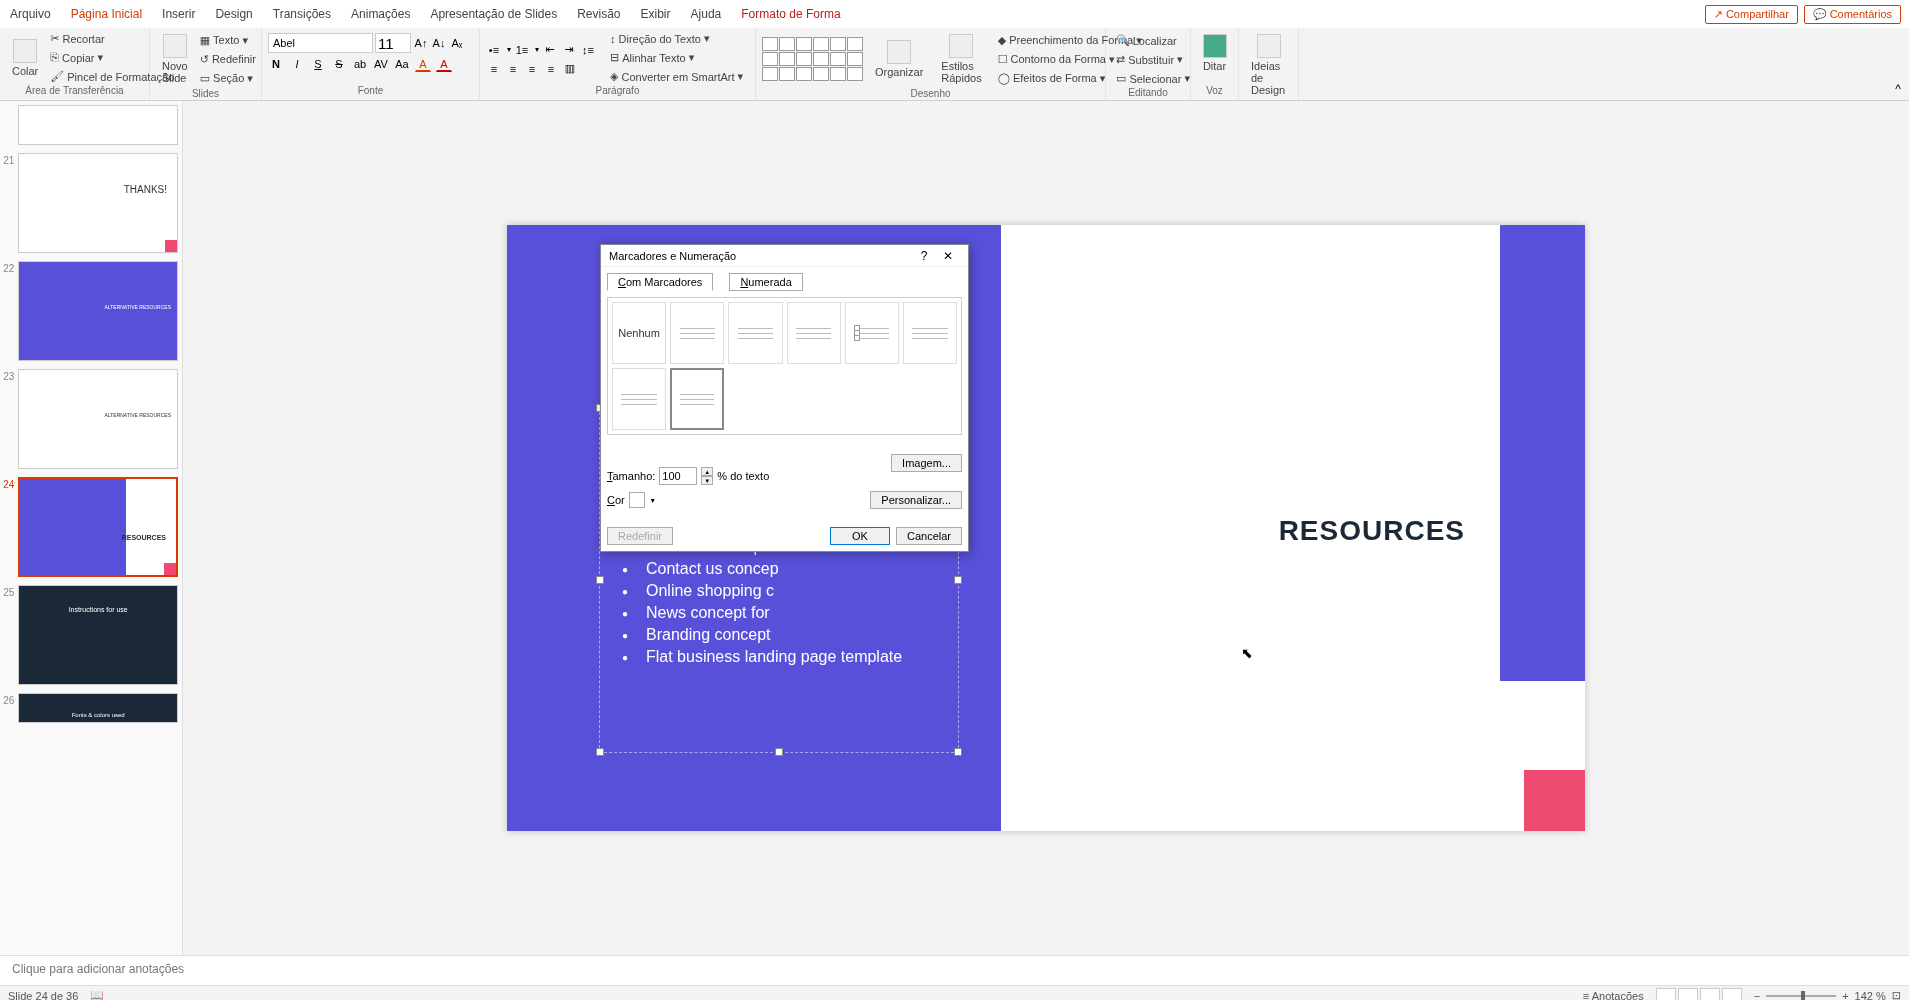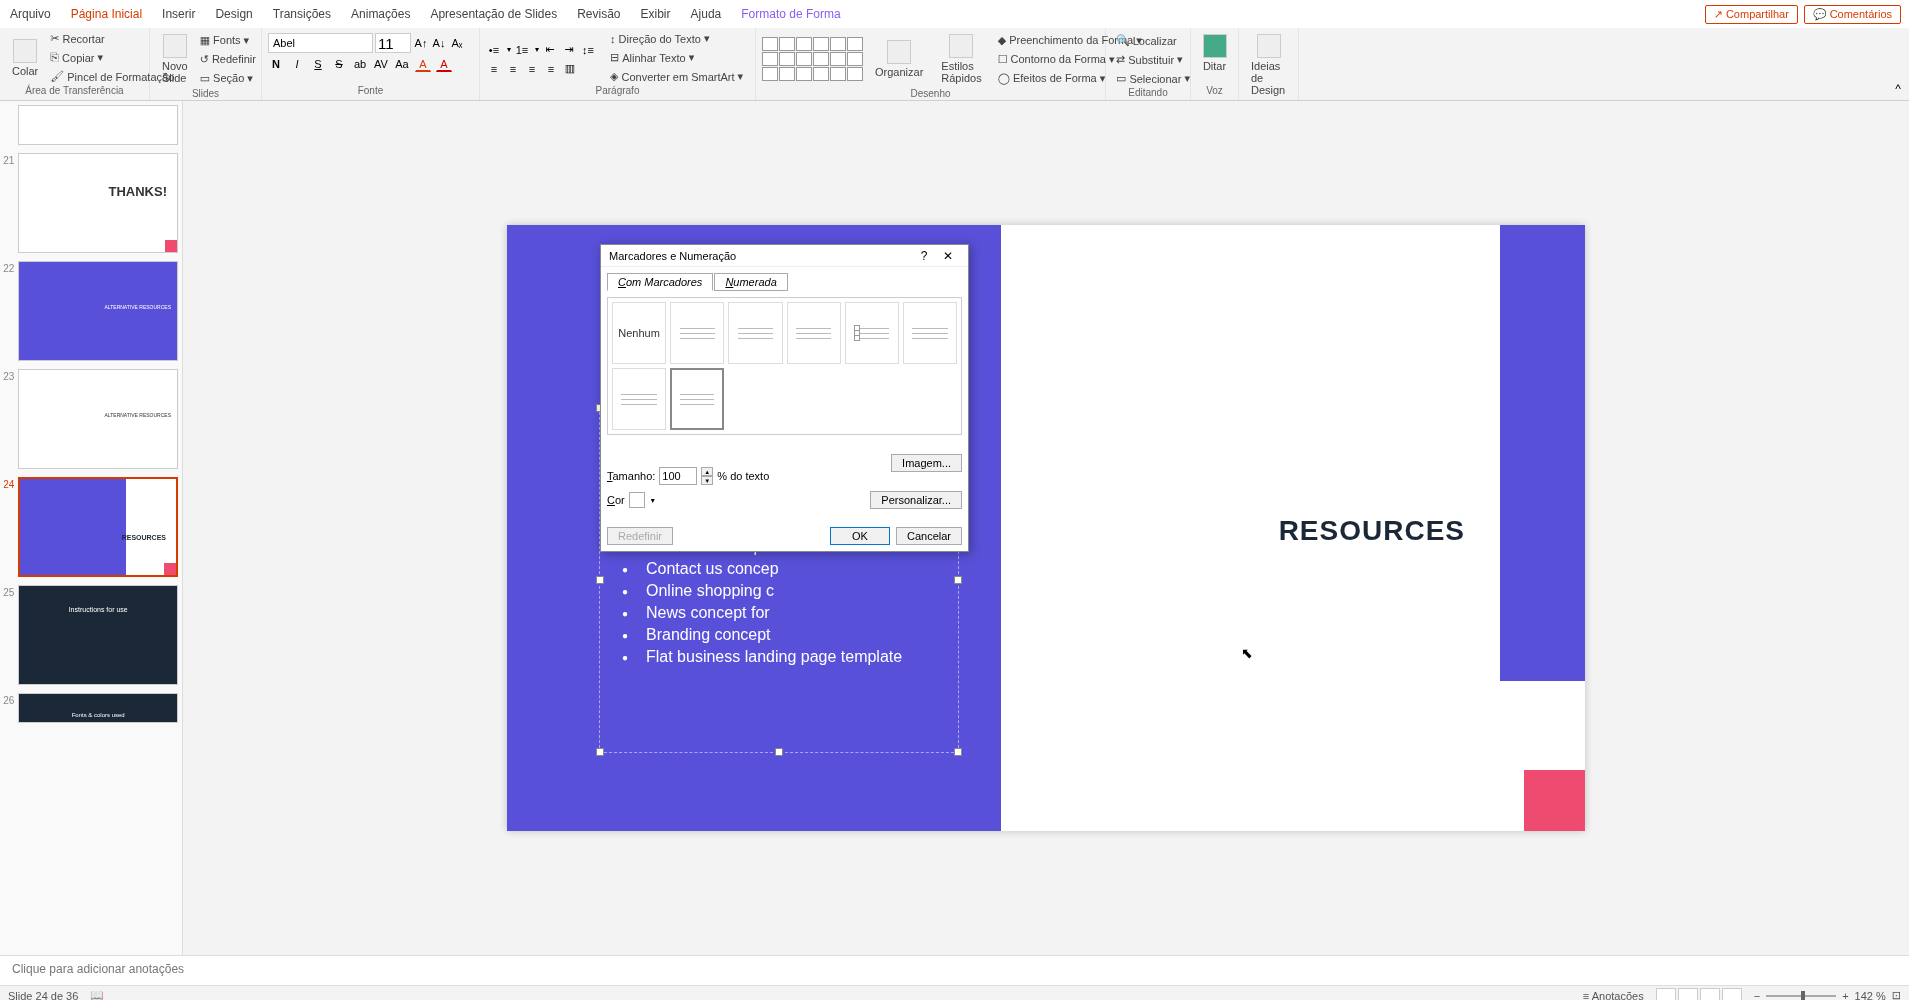--- a/index.html
+++ b/index.html
@@ -63,21 +63,21 @@
 .statusbar .view-btn { width: 20px; height: 16px; border: 1px solid #ccc; background: #fff; cursor: pointer; }
 .statusbar .zoom-slider { display: flex; align-items: center; gap: 6px; }
 .statusbar .slider-track { width: 70px; height: 2px; background: #aaa; position: relative; }
 .statusbar .slider-thumb { width: 4px; height: 10px; background: #666; position: absolute; left: 50%; top: -4px; }
 
 
 .dialog-overlay { position: absolute; left: 600px; top: 244px; width: 369px; background: #fff; border: 1px solid #888; box-shadow: 2px 2px 10px rgba(0,0,0,0.3); font-size: 11px; z-index: 100; }
 .dialog-title { height: 22px; display: flex; align-items: center; padding: 0 8px; font-size: 11px; background: #fff; border-bottom: 1px solid #eee; }
 .dialog-title .spacer { flex: 1; }
 .dialog-title .win-btn { width: 24px; text-align: center; cursor: pointer; font-size: 12px; }
-.dialog-tabs { display: flex; padding: 6px 6px 0; gap: 1px; font-style: italic; }
+.dialog-tabs { display: flex; padding: 6px 6px 0; gap: 16px; }
 .dialog-tab { border: 1px solid #aaa; padding: 2px 10px; font-size: 11px; background: #fff; cursor: pointer; }
 .dialog-tab.active { border-bottom: 1px solid #fff; position: relative; z-index: 2; }
 .dialog-body { padding: 6px; }
 .style-grid { display: grid; grid-template-columns: repeat(6, 1fr); gap: 4px; border: 1px solid #ccc; padding: 4px; }
 .style-option { height: 62px; border: 1px solid #ddd; background: #fff; display: flex; flex-direction: column; justify-content: center; align-items: center; font-size: 9px; color: #888; cursor: pointer; padding: 4px; gap: 4px; }
 .style-option.selected { border: 2px solid #888; }
 .style-line { width: 80%; height: 1px; background: #bbb; display: flex; align-items: center; }
 .style-line .sq { width: 6px; height: 6px; border: 1px solid #999; background: #fff; margin-right: 4px; flex-shrink: 0; }
 .dialog-controls { display: flex; align-items: center; gap: 6px; padding: 6px 0; }
 .dialog-controls label { font-size: 11px; }
@@ -99,21 +99,21 @@
   <span class="menu-item">Arquivo</span>
   <span class="menu-item active">Página Inicial</span>
   <span class="menu-item">Inserir</span>
   <span class="menu-item">Design</span>
   <span class="menu-item">Transições</span>
   <span class="menu-item">Animações</span>
   <span class="menu-item">Apresentação de Slides</span>
   <span class="menu-item">Revisão</span>
   <span class="menu-item">Exibir</span>
   <span class="menu-item">Ajuda</span>
-  <span class="menu-item" style="color:#8b5cf6;">Formato de Forma</span>
+  <span class="menu-item" style="color:#b91c1c;">Formato de Forma</span>
   <div class="right-buttons">
     <span class="share-btn">↗ <span>Compartilhar</span></span>
     <span class="comments-btn">💬 <span>Comentários</span></span>
   </div>
 </div>
 
 <div class="ribbon">
 
   <div class="ribbon-group" style="width:150px;">
     <div class="ribbon-row">
@@ -130,21 +130,21 @@
     <div class="ribbon-group-label">Área de Transferência</div>
   </div>
 
   <div class="ribbon-group" style="width:112px;">
     <div class="ribbon-row">
       <div class="big-btn">
           <div class="icon"></div>
           <span>Novo Slide</span>
         </div>
       <div style="display:flex;flex-direction:column;gap:2px;">
-        <div class="ribbon-btn">▦ <span>Fonts</span> ▾</div>
+        <div class="ribbon-btn">▦ <span>Texto</span> ▾</div>
         <div class="ribbon-btn">↺ <span>Redefinir</span></div>
         <div class="ribbon-btn">▭ <span>Seção</span> ▾</div>
       </div>
     </div>
     <div class="ribbon-group-label">Slides</div>
   </div>
 
   <div class="ribbon-group" style="width:218px;">
     <div style="display:flex;flex-direction:column;gap:3px;padding-top:3px;">
       <div class="ribbon-row">
@@ -266,21 +266,21 @@
 
 <div class="workspace">
   <div class="thumb-panel">
     <div class="thumb-row">
         <div class="thumb-num"></div>
       <div class="thumb" style="height:40px;background:#fff;"></div>
       </div>
     <div class="thumb-row">
         <div class="thumb-num">21</div>
       <div class="thumb">
-          <div style="position:absolute;right:10px;top:30px;font-size:13px;font-weight:bold;">THANKS!</div>
+          <div style="position:absolute;right:10px;top:30px;font-size:10px;font-weight:normal;">THANKS!</div>
           <div class="corner-accent"></div>
         </div>
       </div>
     <div class="thumb-row">
         <div class="thumb-num">22</div>
       <div class="thumb" style="background:#5850d8;">
           <div style="position:absolute;right:6px;top:42px;font-size:5px;color:#fff;">ALTERNATIVE RESOURCES</div>
         </div>
       </div>
     <div class="thumb-row">

